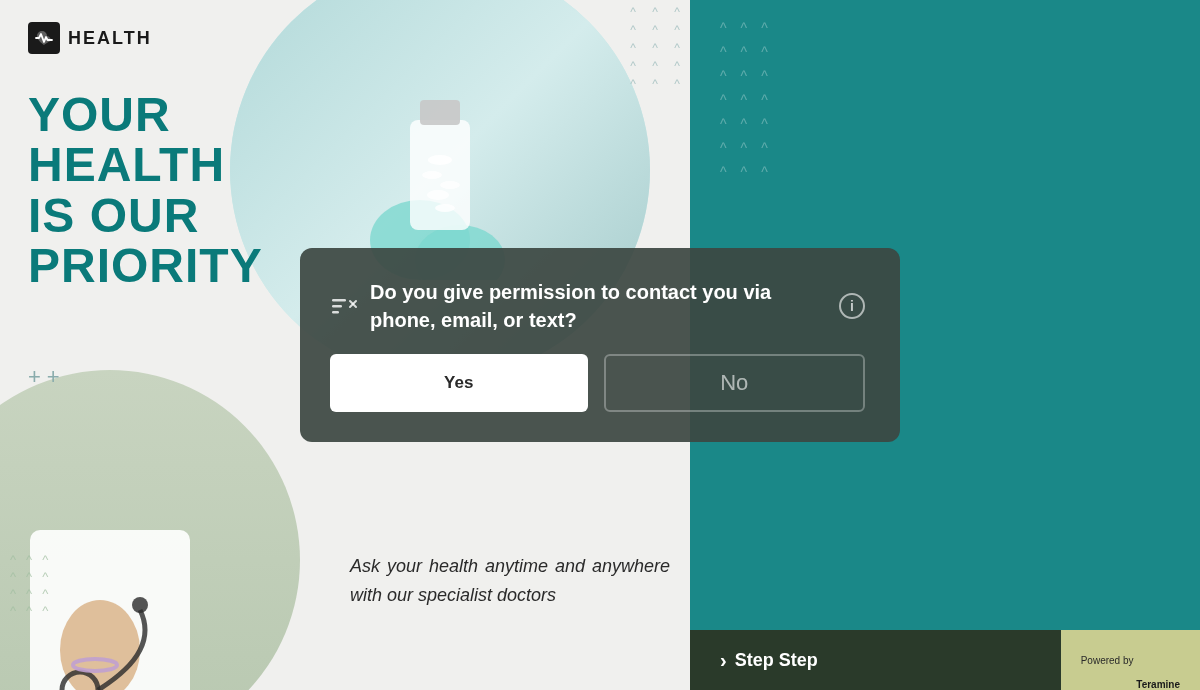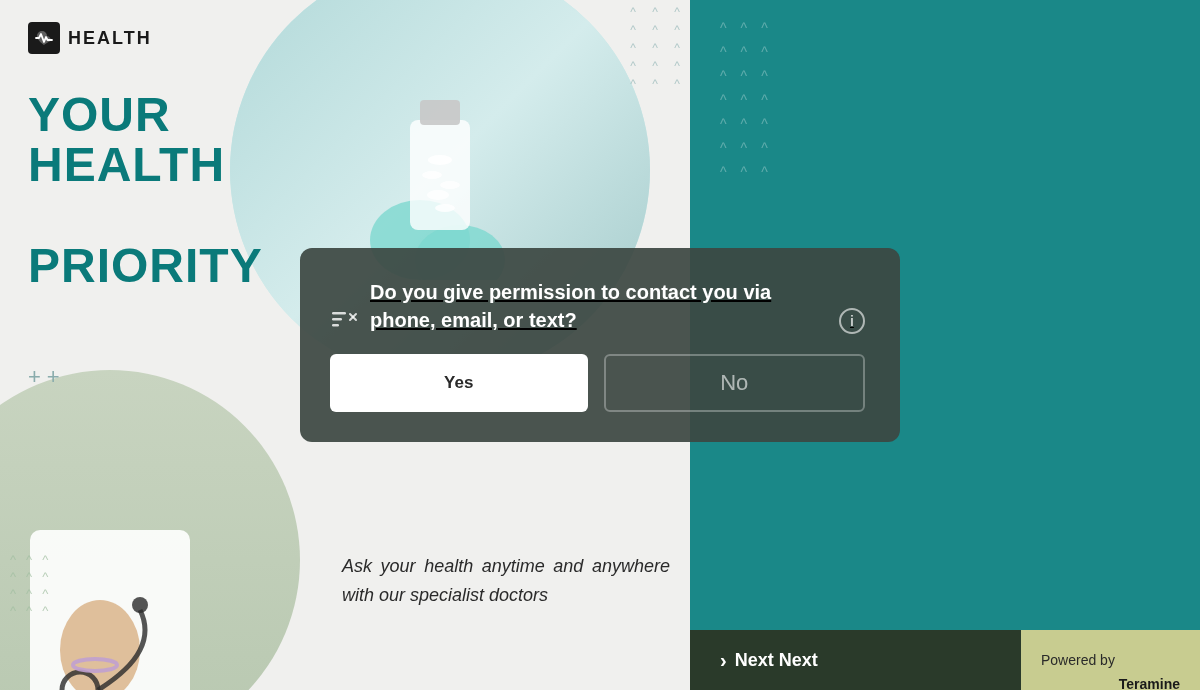--- a/index.html
+++ b/index.html
@@ -119,21 +119,21 @@
       background: linear-gradient(180deg, #c8d4c0 0%, #b8c8b0 100%);
       display: flex;
       align-items: flex-end;
       justify-content: center;
     }
 
     
     .bottom-text {
       position: absolute;
       bottom: 80px;
-      left: 322px;
+      left: 330px;
       right: 0;
       z-index: 10;
       padding: 0 20px;
     }
 
     .bottom-text p {
       font-size: 18px;
       font-style: italic;
       color: #2a2a2a;
       line-height: 1.6;
@@ -180,24 +180,23 @@
     .modal {
       background: rgba(60, 70, 65, 0.92);
       border-radius: 12px;
       padding: 30px 35px 30px 30px;
       width: 600px;
       position: relative;
     }
 
     .modal-header {
       display: flex;
-      align-items: flex-end;
+      align-items: center;
       justify-content: space-between;
       margin-bottom: 20px;
-      text-decoration: underline;
     }
 
     .modal-icon-filter {
       width: 28px;
       height: 28px;
       margin-right: 12px;
       flex-shrink: 0;
       margin-top: 2px;
     }
 
@@ -283,21 +282,21 @@
     .next-step-btn .arrow {
       font-size: 20px;
       font-weight: 700;
     }
 
     .powered-by {
       background: #c8cc90;
       display: flex;
       align-items: center;
       padding: 0 20px;
-      font-size: 14px;
+      font-size: 10px;
       color: #2a2a2a;
       white-space: nowrap;
     }
 
     .powered-by span.brand {
       font-weight: 700;
       color: #1a1a1a;
       margin-top: 48px;
     }
 
@@ -350,21 +349,21 @@
         <path d="M2 10h3l2-4 3 8 2-5 1.5 3H18" stroke="white" stroke-width="1.8" fill="none" stroke-linecap="round" stroke-linejoin="round"></path>
       </svg>
     </div>
     <span class="logo-text">HEALTH</span>
   </div>
 
   <div class="hero-text">
     <h1>
       <span>YOUR</span><br>
       <span>HEALTH</span><br>
-      <br>
+      <span>IS OUR</span><br>
       <span>PRIORITY</span>
     </h1>
   </div>
 
   <div class="circle-top">
     <div class="circle-top-inner">
 
       <svg width="160" height="220" viewBox="0 0 160 220">
 
         <ellipse cx="60" cy="180" rx="50" ry="40" fill="#7dd8d0" opacity="0.8"></ellipse>
@@ -502,18 +501,18 @@
     <div class="modal-buttons">
       <button class="btn-yes">Yes</button>
       <button class="btn-no">No</button>
     </div>
   </div>
 </div>
 
 <div class="bottom-bar">
   <button class="next-step-btn">
     <span class="arrow">›</span>
-    <span>Next Next</span>
+    <span>Step Step</span>
   </button>
   <div class="powered-by">
     <span>Powered by</span>&nbsp;<span class="brand">Teramine</span>
   </div>
 </div>
 
 </body></html>

